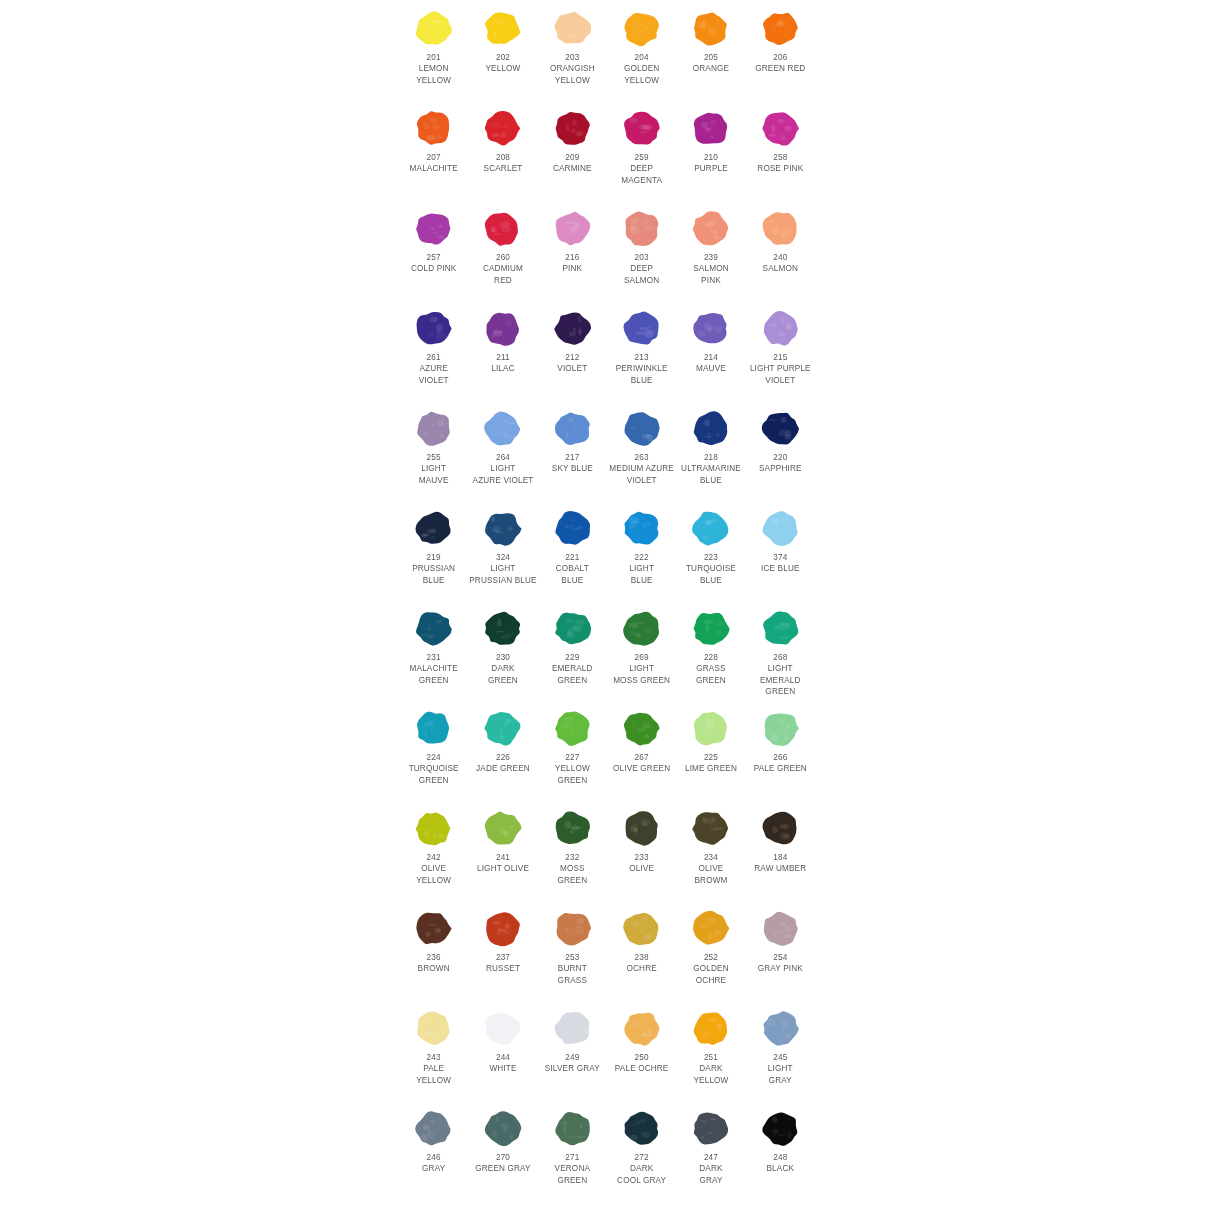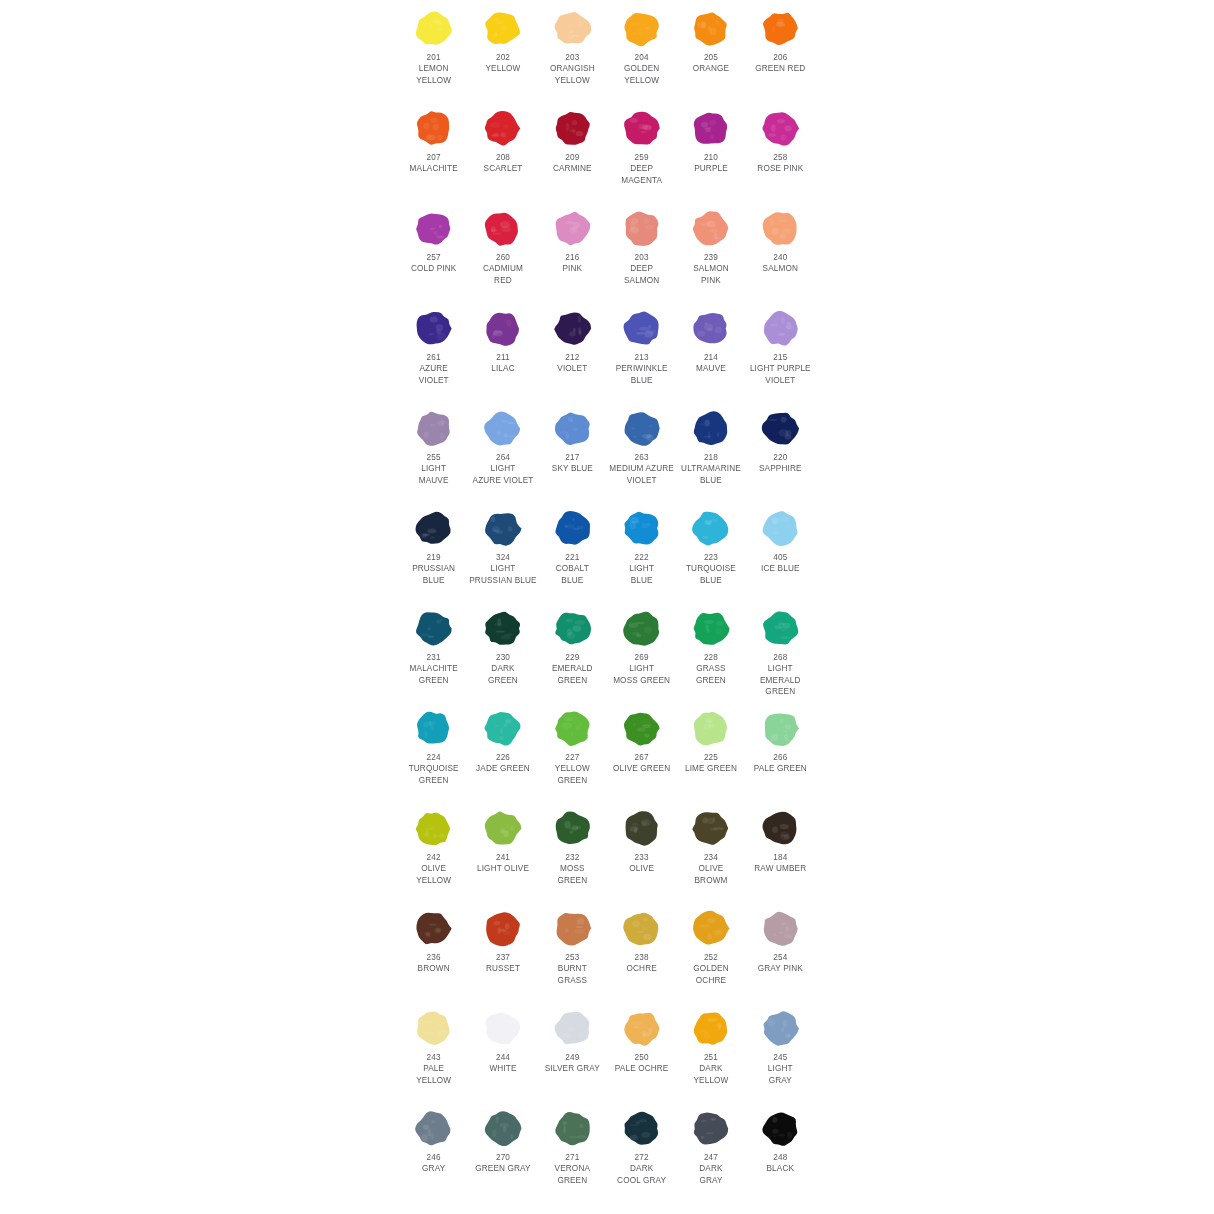--- a/index.html
+++ b/index.html
@@ -566,21 +566,21 @@
           <div class="swatch-blob-wrap">
             <svg class="swatch-blob" viewBox="0 0 100 100">
               <path d="M 87.24 50.00 Q 87.24 50.00 89.16 55.74 Q 91.07 61.47 87.10 65.86 Q 83.12 70.25 80.37 75.29 Q 77.62 80.32 72.76 83.81 Q 67.90 87.29 62.05 89.15 Q 56.20 91.01 50.04 90.75 Q 43.88 90.49 38.84 87.11 Q 33.80 83.74 30.21 79.70 Q 26.62 75.67 23.15 72.10 Q 19.69 68.53 14.10 65.06 Q 8.50 61.59 8.53 55.80 Q 8.57 50.00 10.70 44.81 Q 12.84 39.62 15.16 34.87 Q 17.47 30.11 20.81 25.87 Q 24.15 21.62 28.87 18.72 Q 33.59 15.81 38.91 13.81 Q 44.23 11.80 50.26 10.11 Q 56.28 8.42 61.11 12.62 Q 65.93 16.83 71.51 18.54 Q 77.10 20.25 80.79 24.59 Q 84.48 28.92 85.55 34.35 Q 86.63 39.77 86.93 44.89 Z" fill="#8ed1ef"></path>
               <ellipse cx="37.7" cy="32.8" rx="7.6" ry="8.1" fill="#ffffff" opacity="0.101"></ellipse>
               <ellipse cx="35.2" cy="34.7" rx="4.5" ry="6.0" fill="#ffffff" opacity="0.058"></ellipse>
               <ellipse cx="38.9" cy="60.5" rx="5.8" ry="3.6" fill="#ffffff" opacity="0.051"></ellipse>
               <ellipse cx="66.3" cy="30.1" rx="3.3" ry="3.7" fill="#ffffff" opacity="0.064"></ellipse>
               <ellipse cx="59.2" cy="28.5" rx="9.3" ry="5.0" fill="#ffffff" opacity="0.054"></ellipse>
             </svg>
           </div>
-          <div class="swatch-label"><span class="swatch-code">405</span><span class="swatch-name">ICE BLUE</span></div>
+          <div class="swatch-label"><span class="swatch-code">374</span><span class="swatch-name">ICE BLUE</span></div>
         </div>
       </div>
       <div class="swatch-row">
         <div class="swatch-cell">
           <div class="swatch-blob-wrap">
             <svg class="swatch-blob" viewBox="0 0 100 100">
               <path d="M 92.25 50.00 Q 92.25 50.00 91.77 55.77 Q 91.29 61.53 86.56 65.49 Q 81.82 69.45 78.40 73.43 Q 74.97 77.41 70.49 80.38 Q 66.01 83.35 60.95 86.13 Q 55.88 88.90 49.94 89.28 Q 44.01 89.66 39.15 86.19 Q 34.29 82.73 29.14 80.64 Q 23.99 78.55 21.94 73.48 Q 19.88 68.41 14.08 65.03 Q 8.28 61.65 9.41 55.83 Q 10.53 50.00 12.78 45.11 Q 15.02 40.23 16.16 35.12 Q 17.30 30.01 19.42 24.38 Q 21.54 18.76 26.64 15.37 Q 31.75 11.98 38.06 12.38 Q 44.38 12.79 49.97 13.02 Q 55.56 13.24 60.58 15.37 Q 65.60 17.50 69.69 20.70 Q 73.79 23.89 80.43 25.61 Q 87.07 27.34 86.11 33.76 Q 85.14 40.18 88.70 45.09 Z" fill="#10546f"></path>
               <ellipse cx="62.1" cy="33.9" rx="6.1" ry="5.0" fill="#ffffff" opacity="0.065"></ellipse>
               <ellipse cx="68.3" cy="30.4" rx="3.3" ry="2.1" fill="#ffffff" opacity="0.056"></ellipse>
               <ellipse cx="40.0" cy="50.9" rx="3.6" ry="3.8" fill="#ffffff" opacity="0.082"></ellipse>

